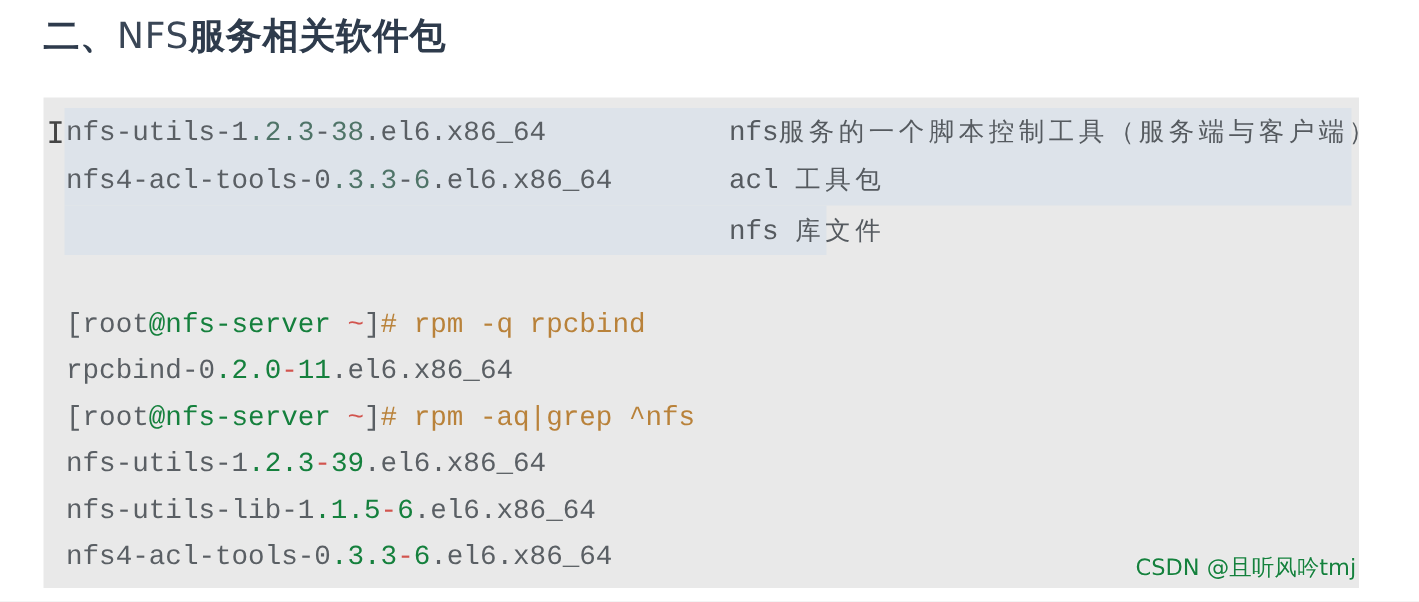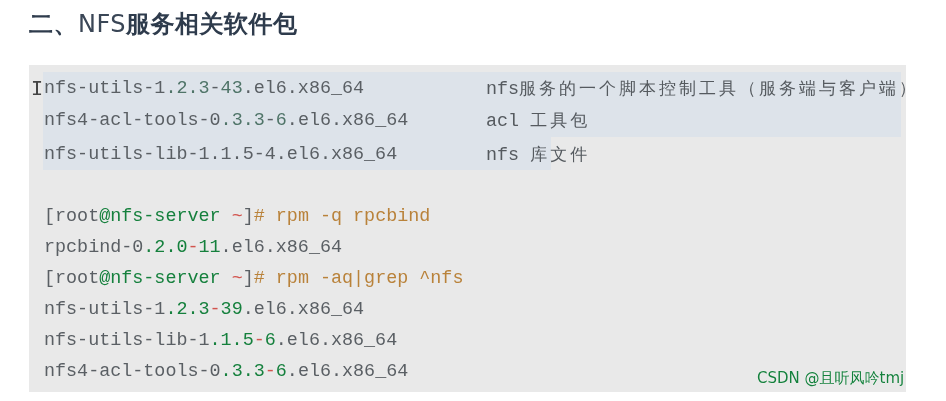--- a/index.html
+++ b/index.html
@@ -60,27 +60,26 @@
 
 <div class="heading"><span>二、</span><span class="nfs">NFS</span><span>服务相关软件包</span></div>
 
 <div class="code-block">
 
   <div class="sel" style="left:14px; top:7px; width:858px; height:65px;"></div>
   <div class="sel" style="left:14px; top:72px; width:508px; height:33px;"></div>
 
   <span class="cursor">I</span>
 
-  <div class="line" style="top:8px;"><span class="c-gray">nfs-utils-1</span><span class="c-softgreen">.2.3</span><span class="c-gray">-</span><span class="c-softgreen">43</span><span class="c-gray">.el6.x86_64</span></div>
+  <div class="line" style="top:8px;"><span class="c-gray">nfs-utils-1</span><span class="c-softgreen">.2.3</span><span class="c-gray">-</span><span class="c-softgreen">38</span><span class="c-gray">.el6.x86_64</span></div>
   <div class="desc" style="top:8px;"><span>nfs</span><span class="cjk">服务的一个脚本控制工具（服务端与客户端）</span></div>
 
   <div class="line" style="top:40px;"><span class="c-gray">nfs4-acl-tools-0</span><span class="c-softgreen">.3.3</span><span class="c-gray">-</span><span class="c-softgreen">6</span><span class="c-gray">.el6.x86_64</span></div>
   <div class="desc" style="top:40px;"><span>acl </span><span class="cjk">工具包</span></div>
 
-  <div class="line" style="top:74px;"><span class="c-gray">nfs-utils-lib-1</span><span class="c-gray">.1.5</span><span class="c-gray">-</span><span class="c-gray">4</span><span class="c-gray">.el6.x86_64</span></div>
   <div class="desc" style="top:74px;"><span>nfs </span><span class="cjk">库文件</span></div>
 
   <div class="line" style="top:136px;"><span class="c-gray">[root</span><span class="c-blue">@nfs-server</span><span> </span><span class="c-red">~</span><span class="c-gray">]</span><span class="c-orange">#</span><span class="c-orange"> rpm -q rpcbind</span></div>
 
   <div class="line" style="top:167px;"><span class="c-gray">rpcbind-0</span><span class="c-green">.2.0</span><span class="c-red">-</span><span class="c-green">11</span><span class="c-gray">.el6.x86_64</span></div>
 
   <div class="line" style="top:198px;"><span class="c-gray">[root</span><span class="c-blue">@nfs-server</span><span> </span><span class="c-red">~</span><span class="c-gray">]</span><span class="c-orange">#</span><span class="c-orange"> rpm -aq|grep ^nfs</span></div>
 
   <div class="line" style="top:229px;"><span class="c-gray">nfs-utils-1</span><span class="c-green">.2.3</span><span class="c-red">-</span><span class="c-green">39</span><span class="c-gray">.el6.x86_64</span></div>
 

